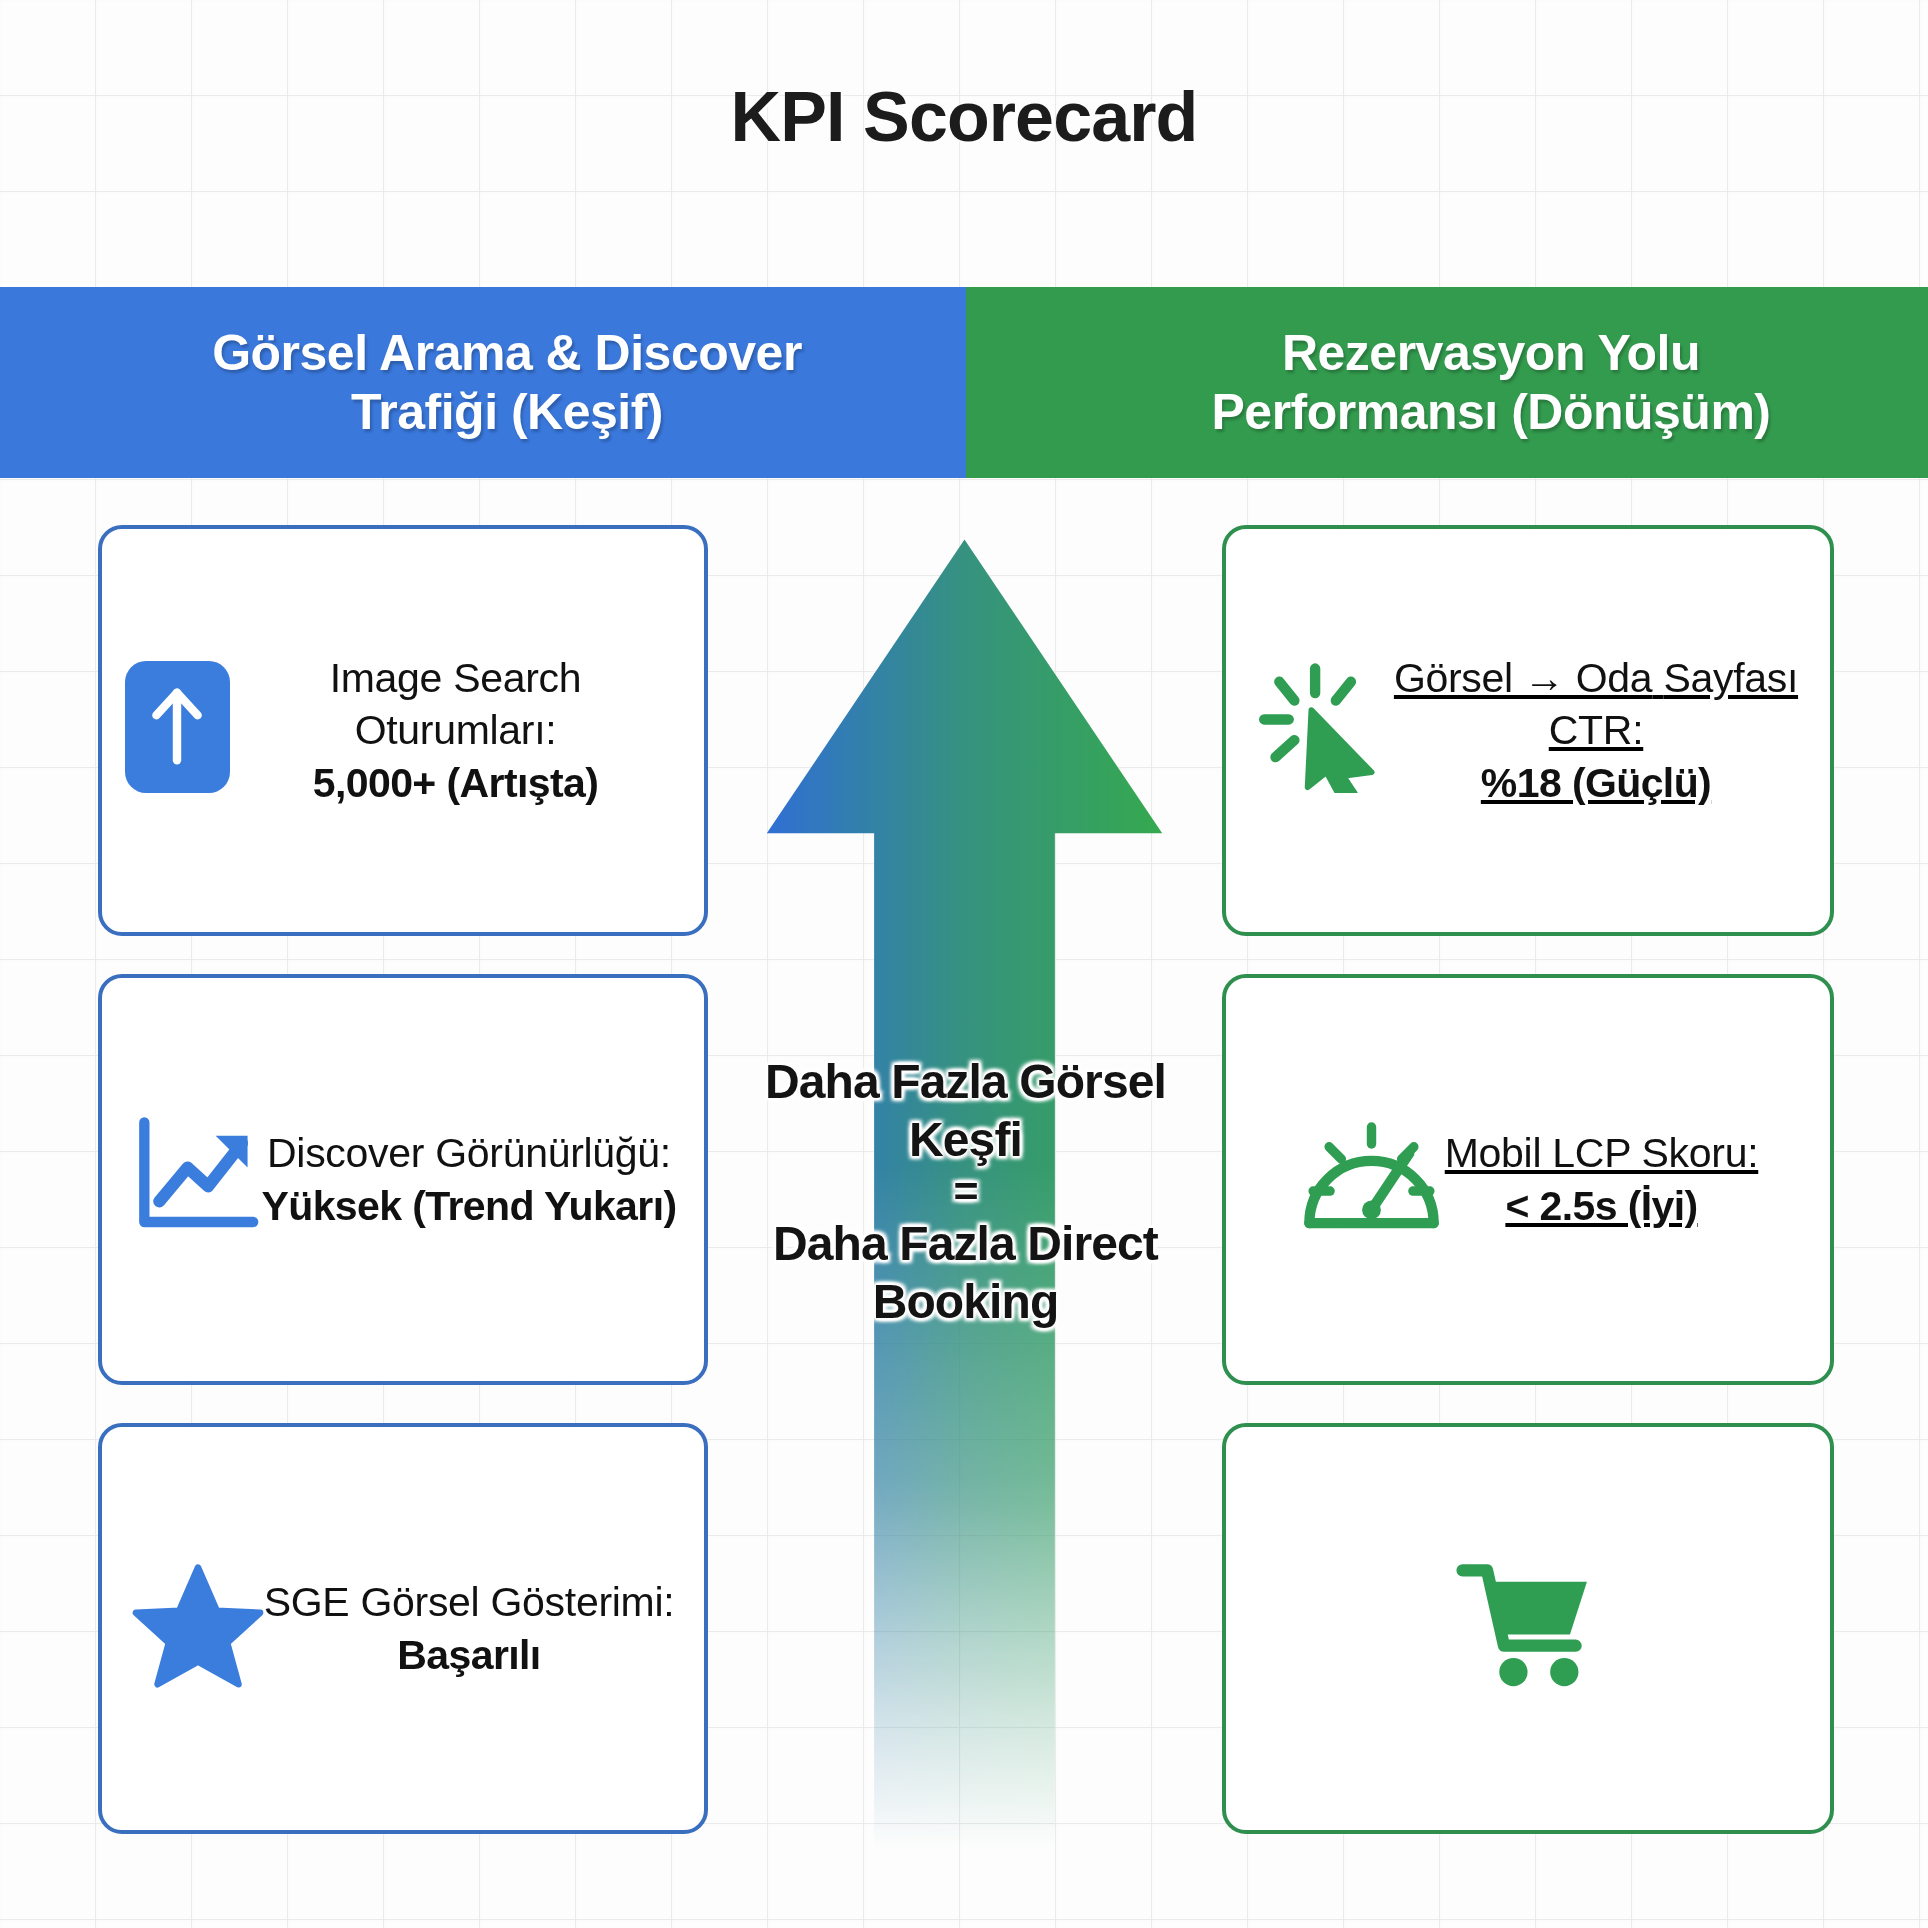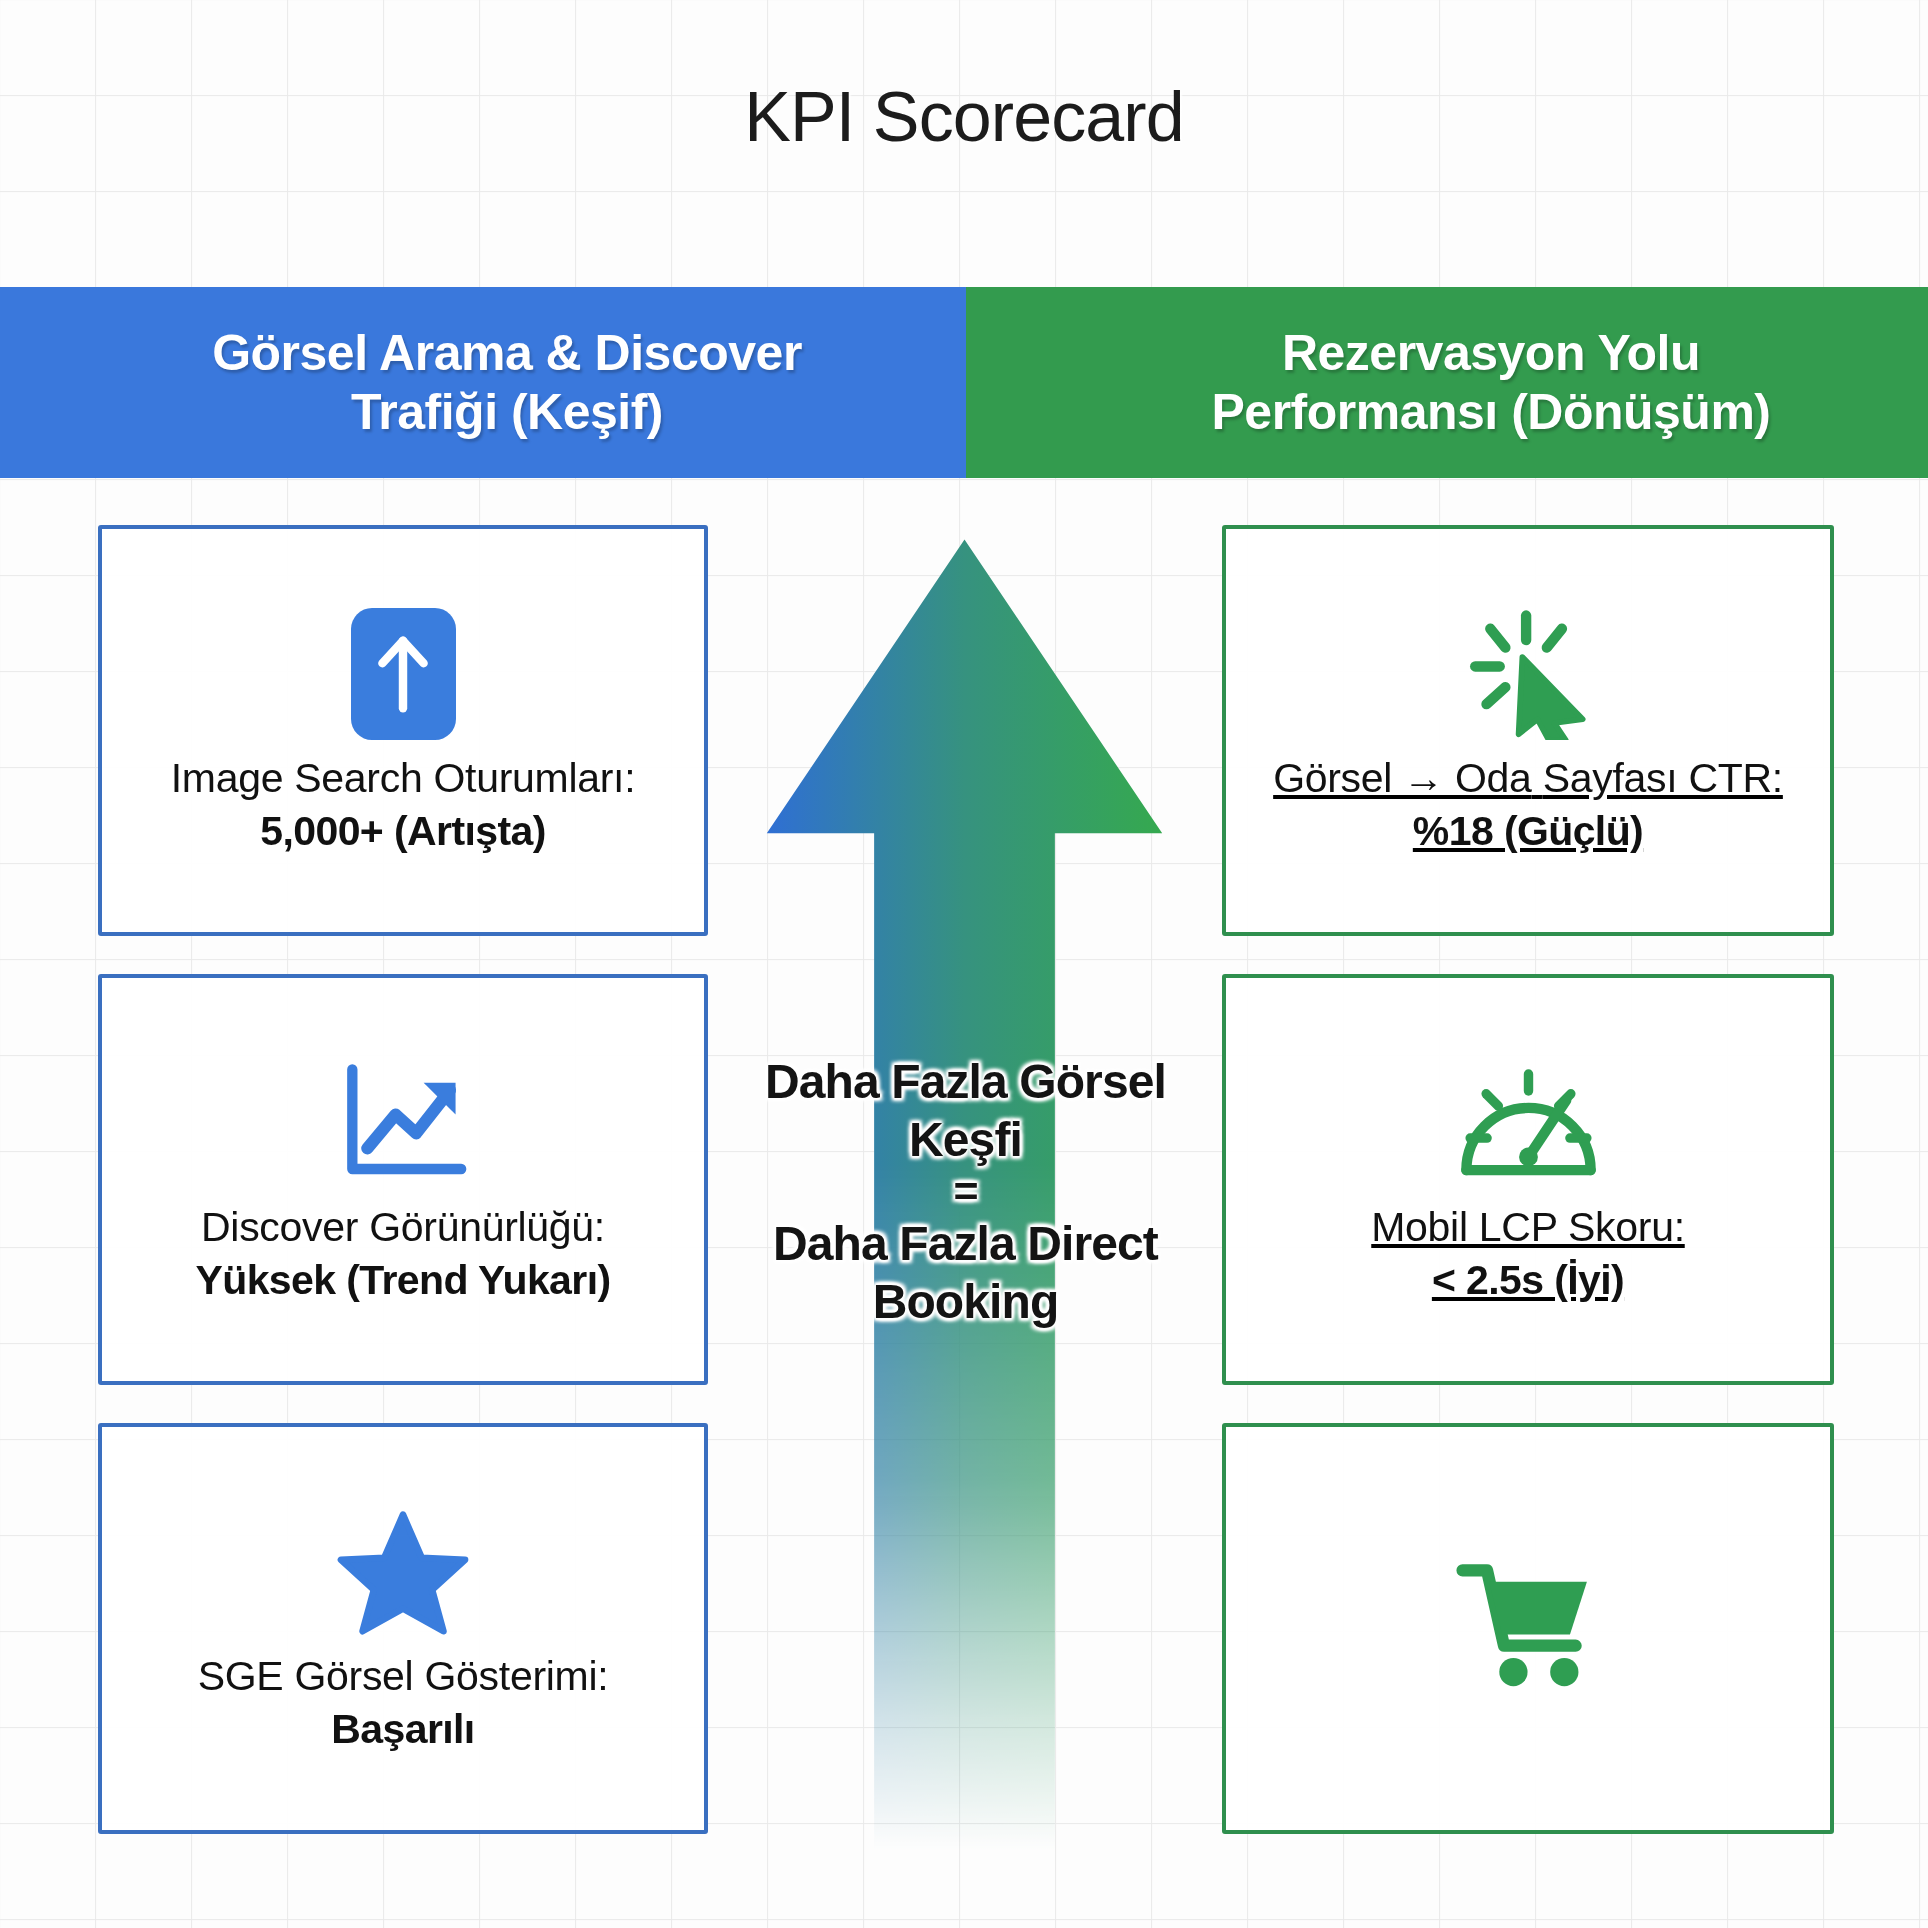--- a/index.html
+++ b/index.html
@@ -22,21 +22,21 @@
   }
 
   
   #title {
     position: absolute;
     top: 77px;
     left: 0;
     width: 1928px;
     text-align: center;
     font-size: 70px;
-    font-weight: normal;
+    font-weight: bold;
     color: #1c1c1c;
     letter-spacing: -0.9px;
     text-shadow: 1.9px 1.9px 1.9px rgba(255,255,255,0.9);
   }
 
   
   .hdr {
     position: absolute;
     top: 287px;
     height: 191px;
@@ -58,23 +58,23 @@
   
   .col { position: absolute; top: 525px; }
   #col-left  { left: 98px;  width: 610px; }
   #col-right { left: 1222px; width: 612px; }
 
   .card {
     box-sizing: border-box;
     width: 100%;
     height: 411px;
     background: rgba(255,255,255,0.93);
-    border-radius: 3px;
+    border-radius: 24px;
     display: flex;
-    flex-direction: column;
+    flex-direction: row;
     align-items: center;
     justify-content: center;
     padding: 9.4px 22.6px;
     margin-bottom: 38px;
   }
   #col-left  .card { border: 4.7px solid #3a6fc0; }
   #col-right .card { border: 4.7px solid #2f8f4e; text-decoration: underline; }
 
   .card-icon {
     height: 141px;

